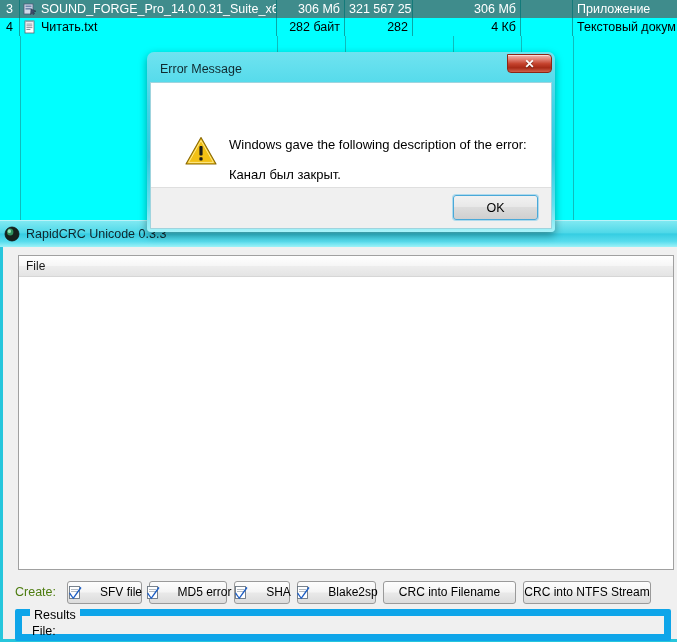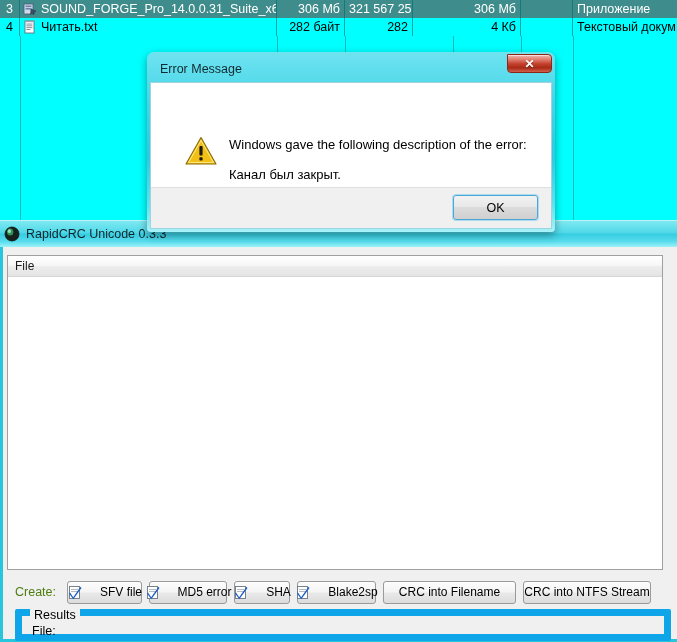--- a/index.html
+++ b/index.html
@@ -116,21 +116,21 @@
     left: 3px; top: 0px;
     width: 671px;
     height: 392px;
     background: #f0f0f0;
     box-sizing: border-box;
   }
 
   
   #file-listview {
     position: absolute;
-    left: 1px;
+    left: 12px;
     top: 8px;
     width: 656px;
     height: 315px;
     background: #ffffff;
     border: 1px solid #a0a0a0;
     box-sizing: border-box;
   }
   #file-listview-header {
     height: 21px;
     background: linear-gradient(to bottom, #ffffff 0%, #f6f6f6 48%, #ededed 52%, #e4e4e4 100%);

